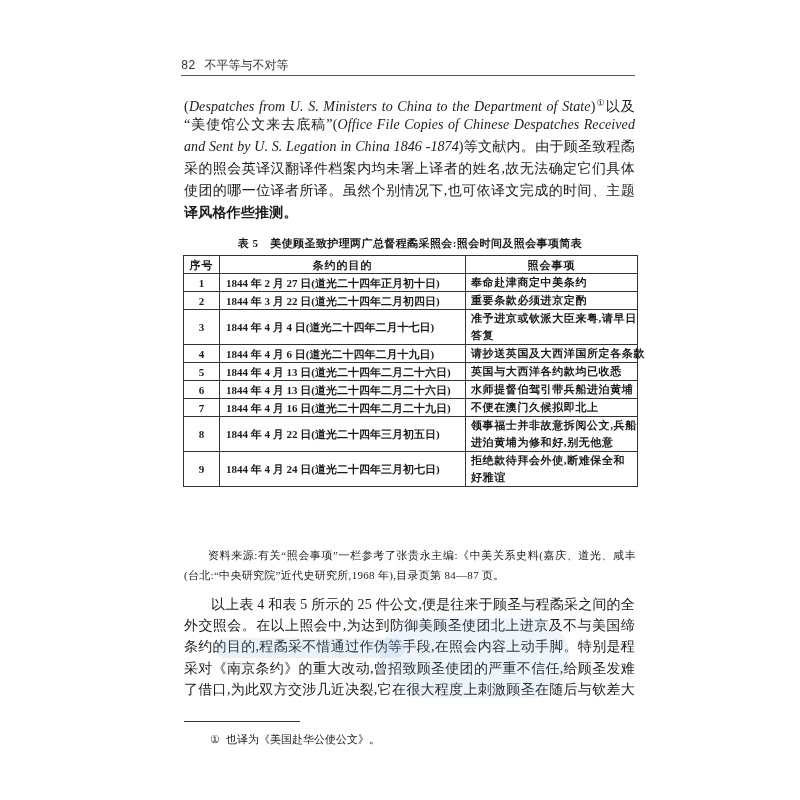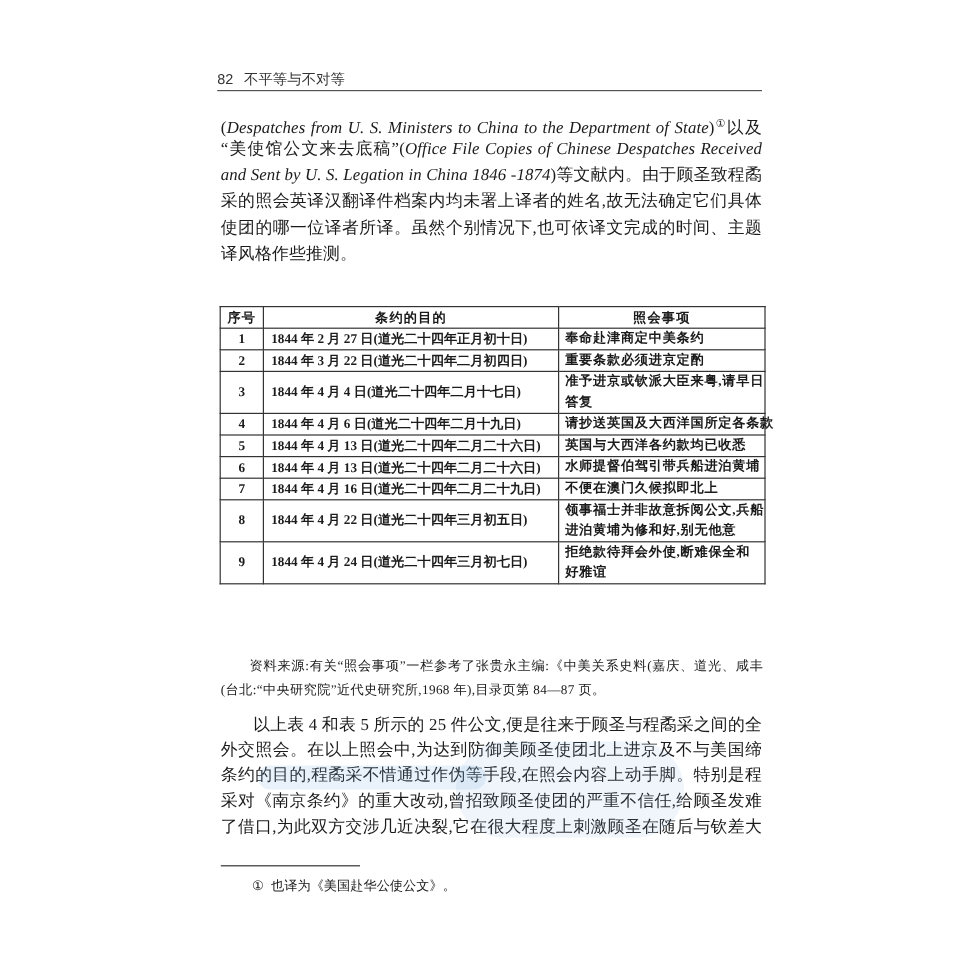--- a/index.html
+++ b/index.html
@@ -3,30 +3,30 @@
 <meta charset="utf-8">
 <style>
   html, body { margin: 0; padding: 0; background: #ffffff; }
   #page {
     position: relative; width: 800px; height: 800px; overflow: hidden;
     background: #ffffff; color: #1b1b1b;
     font-family: "Liberation Serif", "DejaVu Serif", serif;
   }
   .abs { position: absolute; }
   
-  .rh { left: 181px; top: 58px; height: 16px; font-size: 12px; line-height: 16px; color: #333; font-family: Liberation Sans, sans-serif; }
+  .rh { left: 181px; top: 58px; height: 16px; font-size: 12px; line-height: 16px; color: #333; font-family: Liberation Mono, monospace; }
   .rh .num { margin-right: 9px; }
   .rh-rule { left: 181px; top: 75px; width: 454px; height: 0; border-top: 1.5px solid #555; }
   
   .line {
     position: absolute; left: 184px; width: 451px; height: 22px; overflow: hidden;
     font-size: 14px; line-height: 22px; text-align: justify; text-align-last: justify;
     letter-spacing: 0.2px;
   }
-  .line.last { text-align: right; text-align-last: left; }
+  .line.last { text-align: right; text-align-last: left; font-weight: bold; }
   .line.indent { left: 211px; width: 424px; }
   .it { font-style: italic; letter-spacing: 0.1px; margin-top: 14px; }
   .sup { font-size: 9px; vertical-align: 5px; }
   
   .caption { left: 183px; top: 235px; width: 454px; height: 16px; text-align: center; font-size: 11px; line-height: 16px; font-weight: bold; letter-spacing: 0.4px; }
   .caption .lbl { margin-right: 12px; }
   
   .tbl {
     position: absolute; left: 183px; top: 255px; width: 454px;
     border-collapse: collapse; table-layout: fixed;
@@ -61,20 +61,23 @@
 
   <div>
     <div class="line" style="top:92px"><span>(</span><span class="it">Despatches from U. S. Ministers to China to the Department of State</span><span>)</span><span class="sup">①</span><span>以及</span></div>
     <div class="line" style="top:114px"><span>“美使馆公文来去底稿”(</span><span class="it">Office File Copies of Chinese Despatches Received</span></div>
     <div class="line" style="top:136px"><span class="it">and Sent by U. S. Legation in China 1846 -1874</span><span>)等文献内。由于顾圣致程矞</span></div>
     <div class="line" style="top:158px">采的照会英译汉翻译件档案内均未署上译者的姓名,故无法确定它们具体由</div>
     <div class="line" style="top:180px">使团的哪一位译者所译。虽然个别情况下,也可依译文完成的时间、主题和翻</div>
     <div class="line last" style="top:202px">译风格作些推测。</div>
   </div>
 
+  <div class="abs caption">
+    <span class="lbl">表 5</span><span>美使顾圣致护理两广总督程矞采照会:照会时间及照会事项简表</span>
+  </div>
 
   <table class="tbl">
     <colgroup>
         <col style="width:36px">
         <col style="width:246px">
         <col style="width:172px">
       </colgroup>
     <tbody>
         <tr>
       <th>序号</th>

